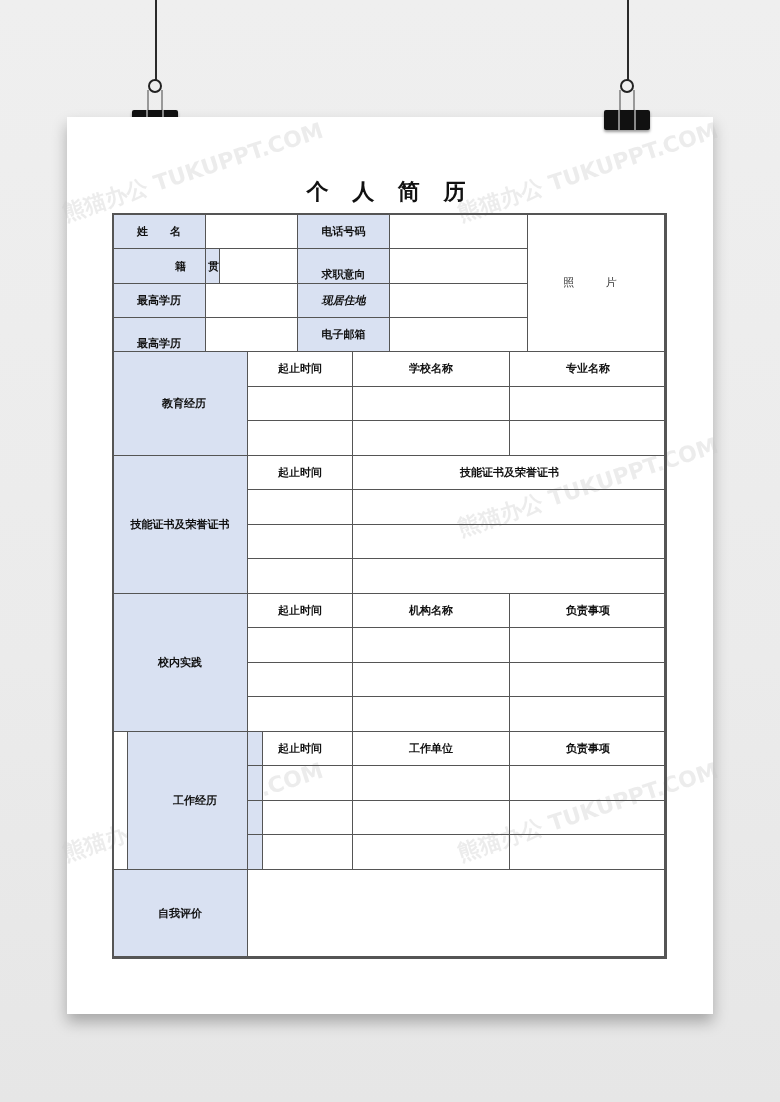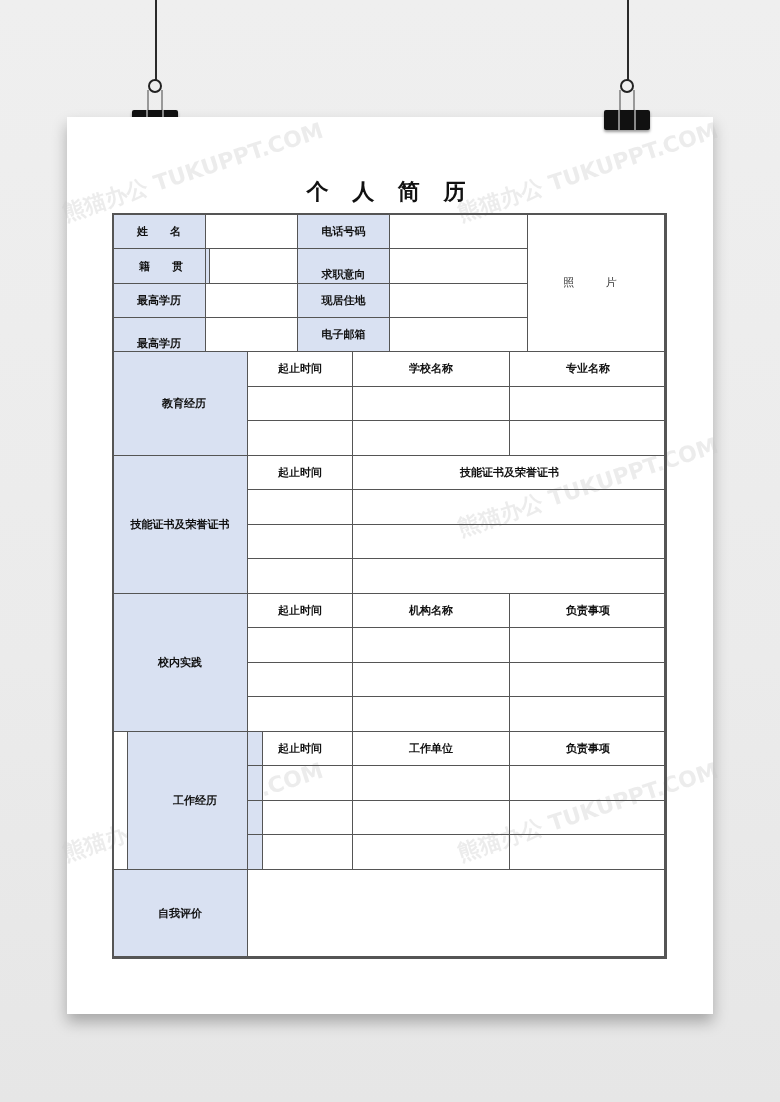--- a/index.html
+++ b/index.html
@@ -52,39 +52,39 @@
       </div>
       <div class="cell " style="left: 138px; top: 96px; width: 93px; height: 36px;">
         <span></span>
       </div>
       <div class="cell lbl" style="left: 230px; top: 96px; width: 93px; height: 36px;">
         <span>电话号码</span>
       </div>
       <div class="cell " style="left: 322px; top: 96px; width: 139px; height: 36px;">
         <span></span>
       </div>
-      <div class="cell lbl" style="left: 45px; top: 131px; width: 98px; height: 36px;">
+      <div class="cell lbl" style="left: 45px; top: 131px; width: 108px; height: 36px; justify-content: flex-end;">
         <span>籍　　贯</span>
       </div>
       <div class="cell " style="left: 138px; top: 131px; width: 93px; height: 36px;">
         <span></span>
       </div>
       <div class="cell lbl" style="left: 230px; top: 131px; width: 93px; height: 52px;">
         <span>求职意向</span>
       </div>
       <div class="cell " style="left: 322px; top: 131px; width: 139px; height: 36px;">
         <span></span>
       </div>
       <div class="cell lbl" style="left: 45px; top: 166px; width: 94px; height: 35px;">
         <span>最高学历</span>
       </div>
       <div class="cell " style="left: 138px; top: 166px; width: 93px; height: 35px;">
         <span></span>
       </div>
-      <div class="cell lbl" style="left: 230px; top: 166px; width: 93px; height: 35px;">
+      <div class="cell lbl" style="left: 230px; top: 166px; width: 93px; height: 35px; font-style: italic;">
         <span>现居住地</span>
       </div>
       <div class="cell " style="left: 322px; top: 166px; width: 139px; height: 35px;">
         <span></span>
       </div>
       <div class="cell lbl" style="left: 45px; top: 200px; width: 94px; height: 35px; align-items: flex-end;">
         <span>最高学历</span>
       </div>
       <div class="cell " style="left: 138px; top: 200px; width: 93px; height: 35px;">
         <span></span>

